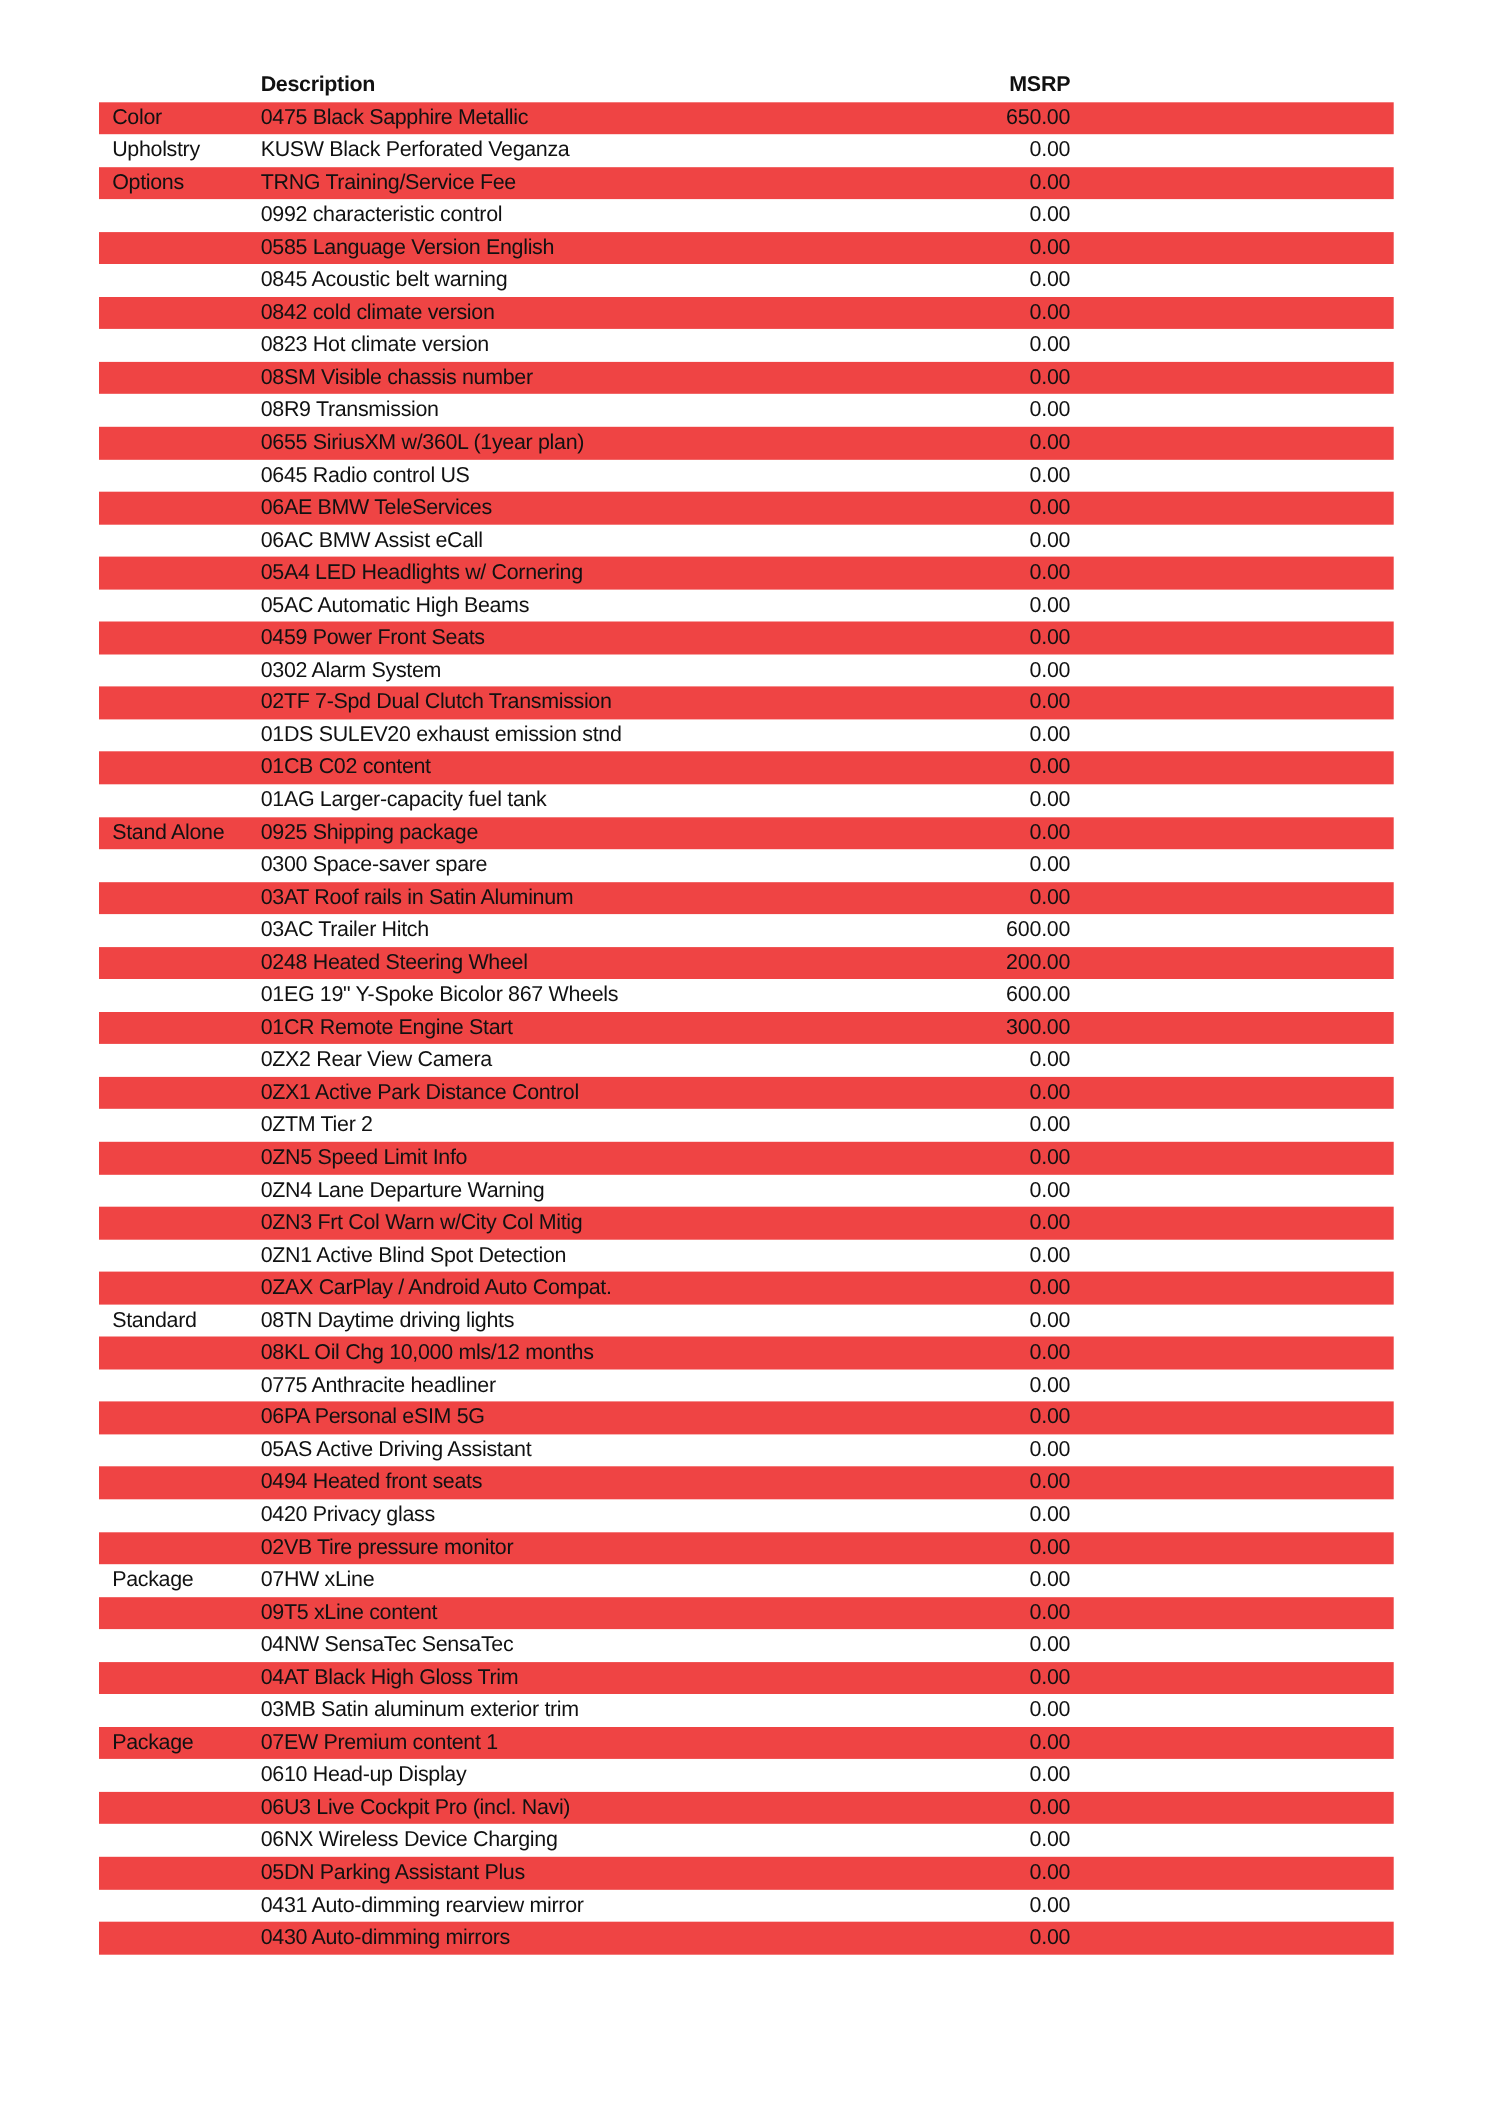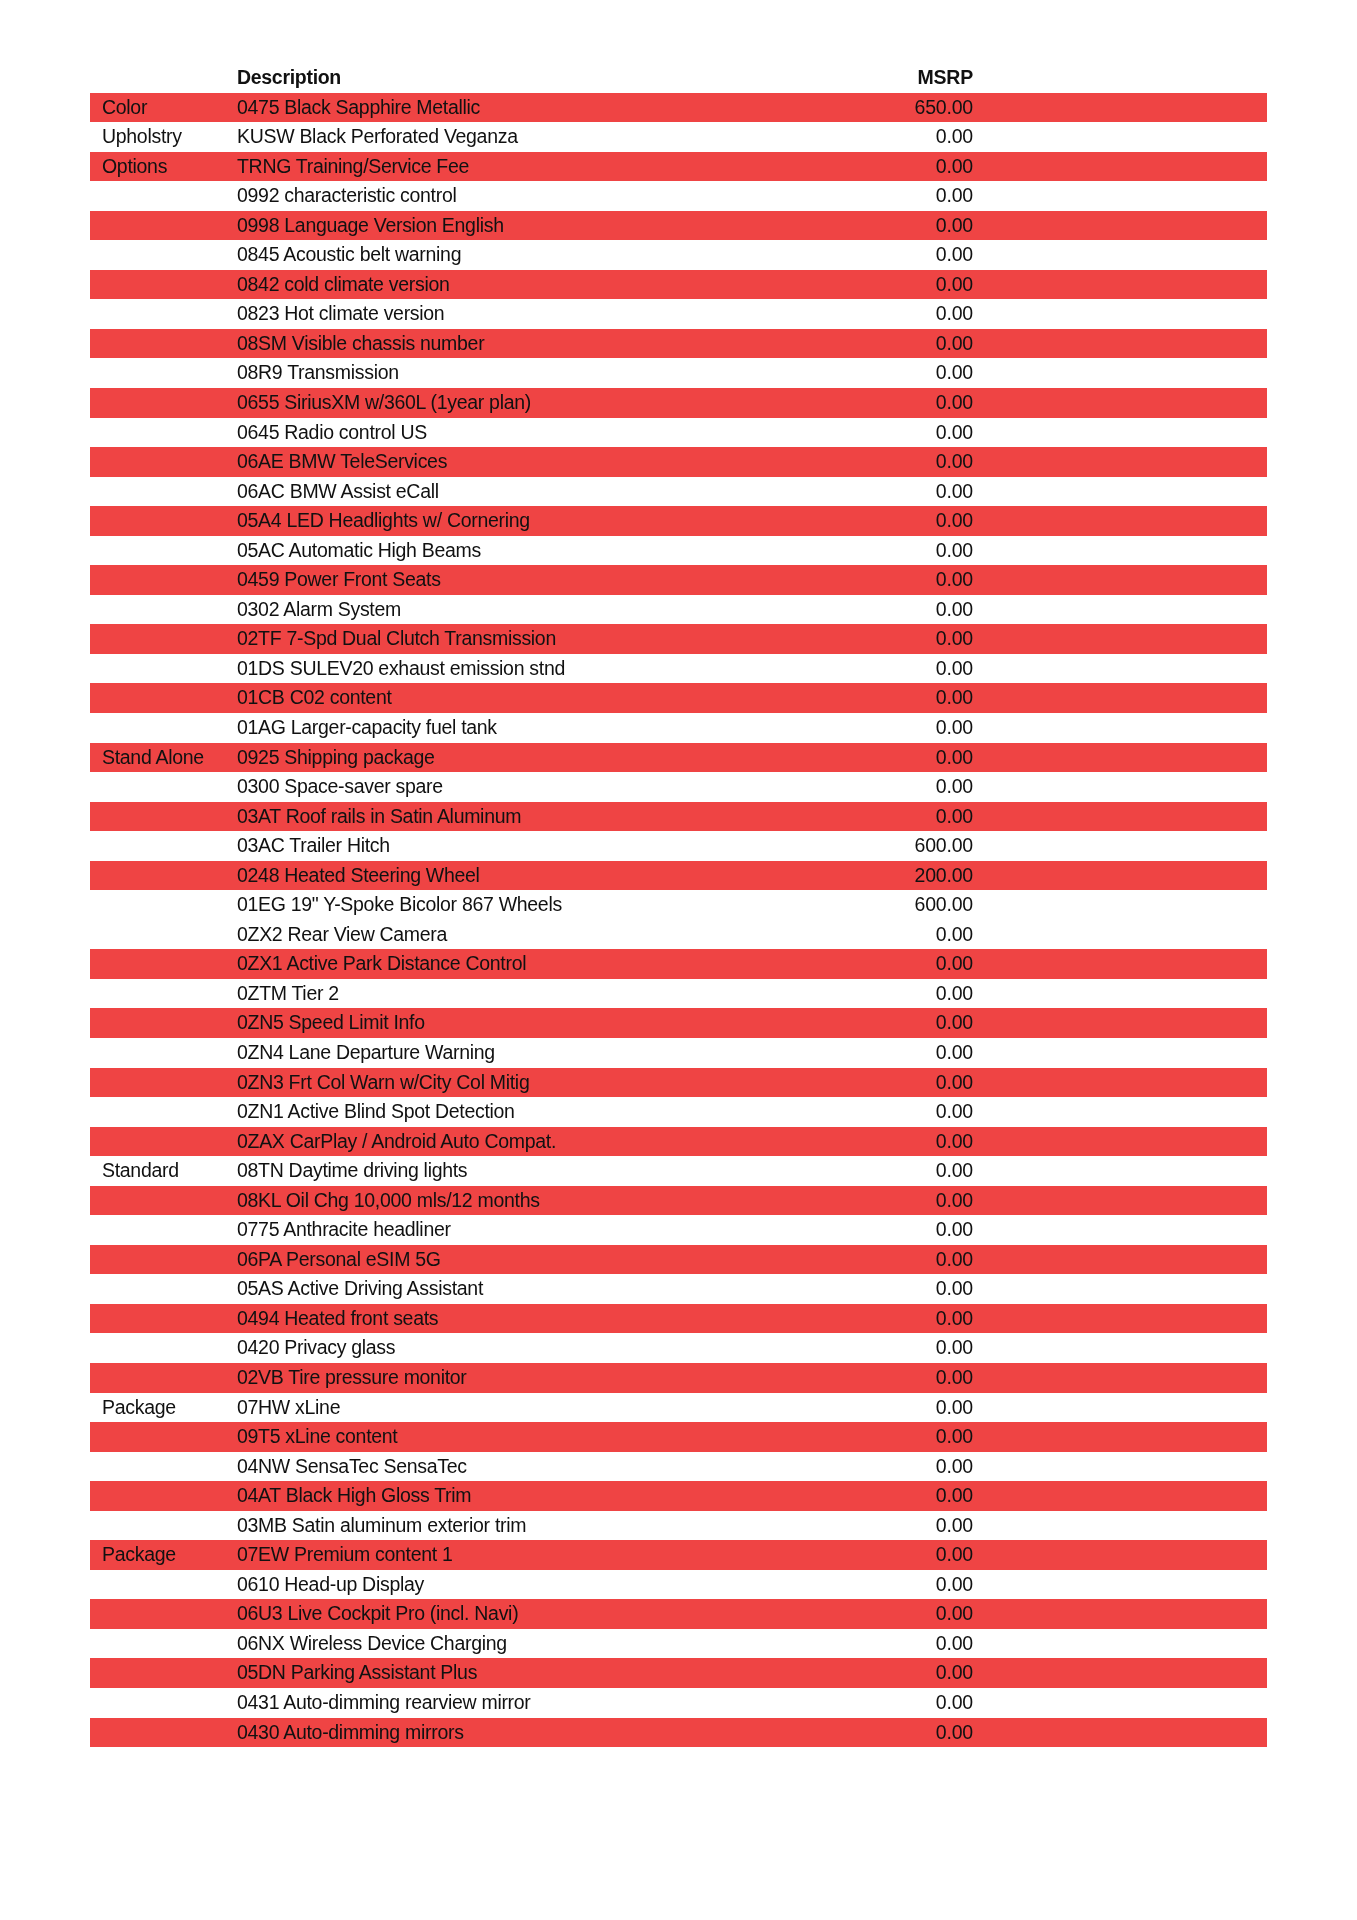--- a/index.html
+++ b/index.html
@@ -95,21 +95,21 @@
         <span class="cell-desc">TRNG Training/Service Fee</span>
         <span class="cell-price">0.00</span>
       </div>
       <div class="row">
         <span class="cell-category"></span>
         <span class="cell-desc">0992 characteristic control</span>
         <span class="cell-price">0.00</span>
       </div>
       <div class="row striped">
         <span class="cell-category"></span>
-        <span class="cell-desc">0998 Language Version English</span>
+        <span class="cell-desc">0585 Language Version English</span>
         <span class="cell-price">0.00</span>
       </div>
       <div class="row">
         <span class="cell-category"></span>
         <span class="cell-desc">0845 Acoustic belt warning</span>
         <span class="cell-price">0.00</span>
       </div>
       <div class="row striped">
         <span class="cell-category"></span>
         <span class="cell-desc">0842 cold climate version</span>
@@ -212,20 +212,25 @@
       </div>
       <div class="row striped">
         <span class="cell-category"></span>
         <span class="cell-desc">0248 Heated Steering Wheel</span>
         <span class="cell-price">200.00</span>
       </div>
       <div class="row">
         <span class="cell-category"></span>
         <span class="cell-desc">01EG 19" Y-Spoke Bicolor 867 Wheels</span>
         <span class="cell-price">600.00</span>
+      </div>
+      <div class="row striped">
+        <span class="cell-category"></span>
+        <span class="cell-desc">01CR Remote Engine Start</span>
+        <span class="cell-price">300.00</span>
       </div>
       <div class="row">
         <span class="cell-category"></span>
         <span class="cell-desc">0ZX2 Rear View Camera</span>
         <span class="cell-price">0.00</span>
       </div>
       <div class="row striped">
         <span class="cell-category"></span>
         <span class="cell-desc">0ZX1 Active Park Distance Control</span>
         <span class="cell-price">0.00</span>

